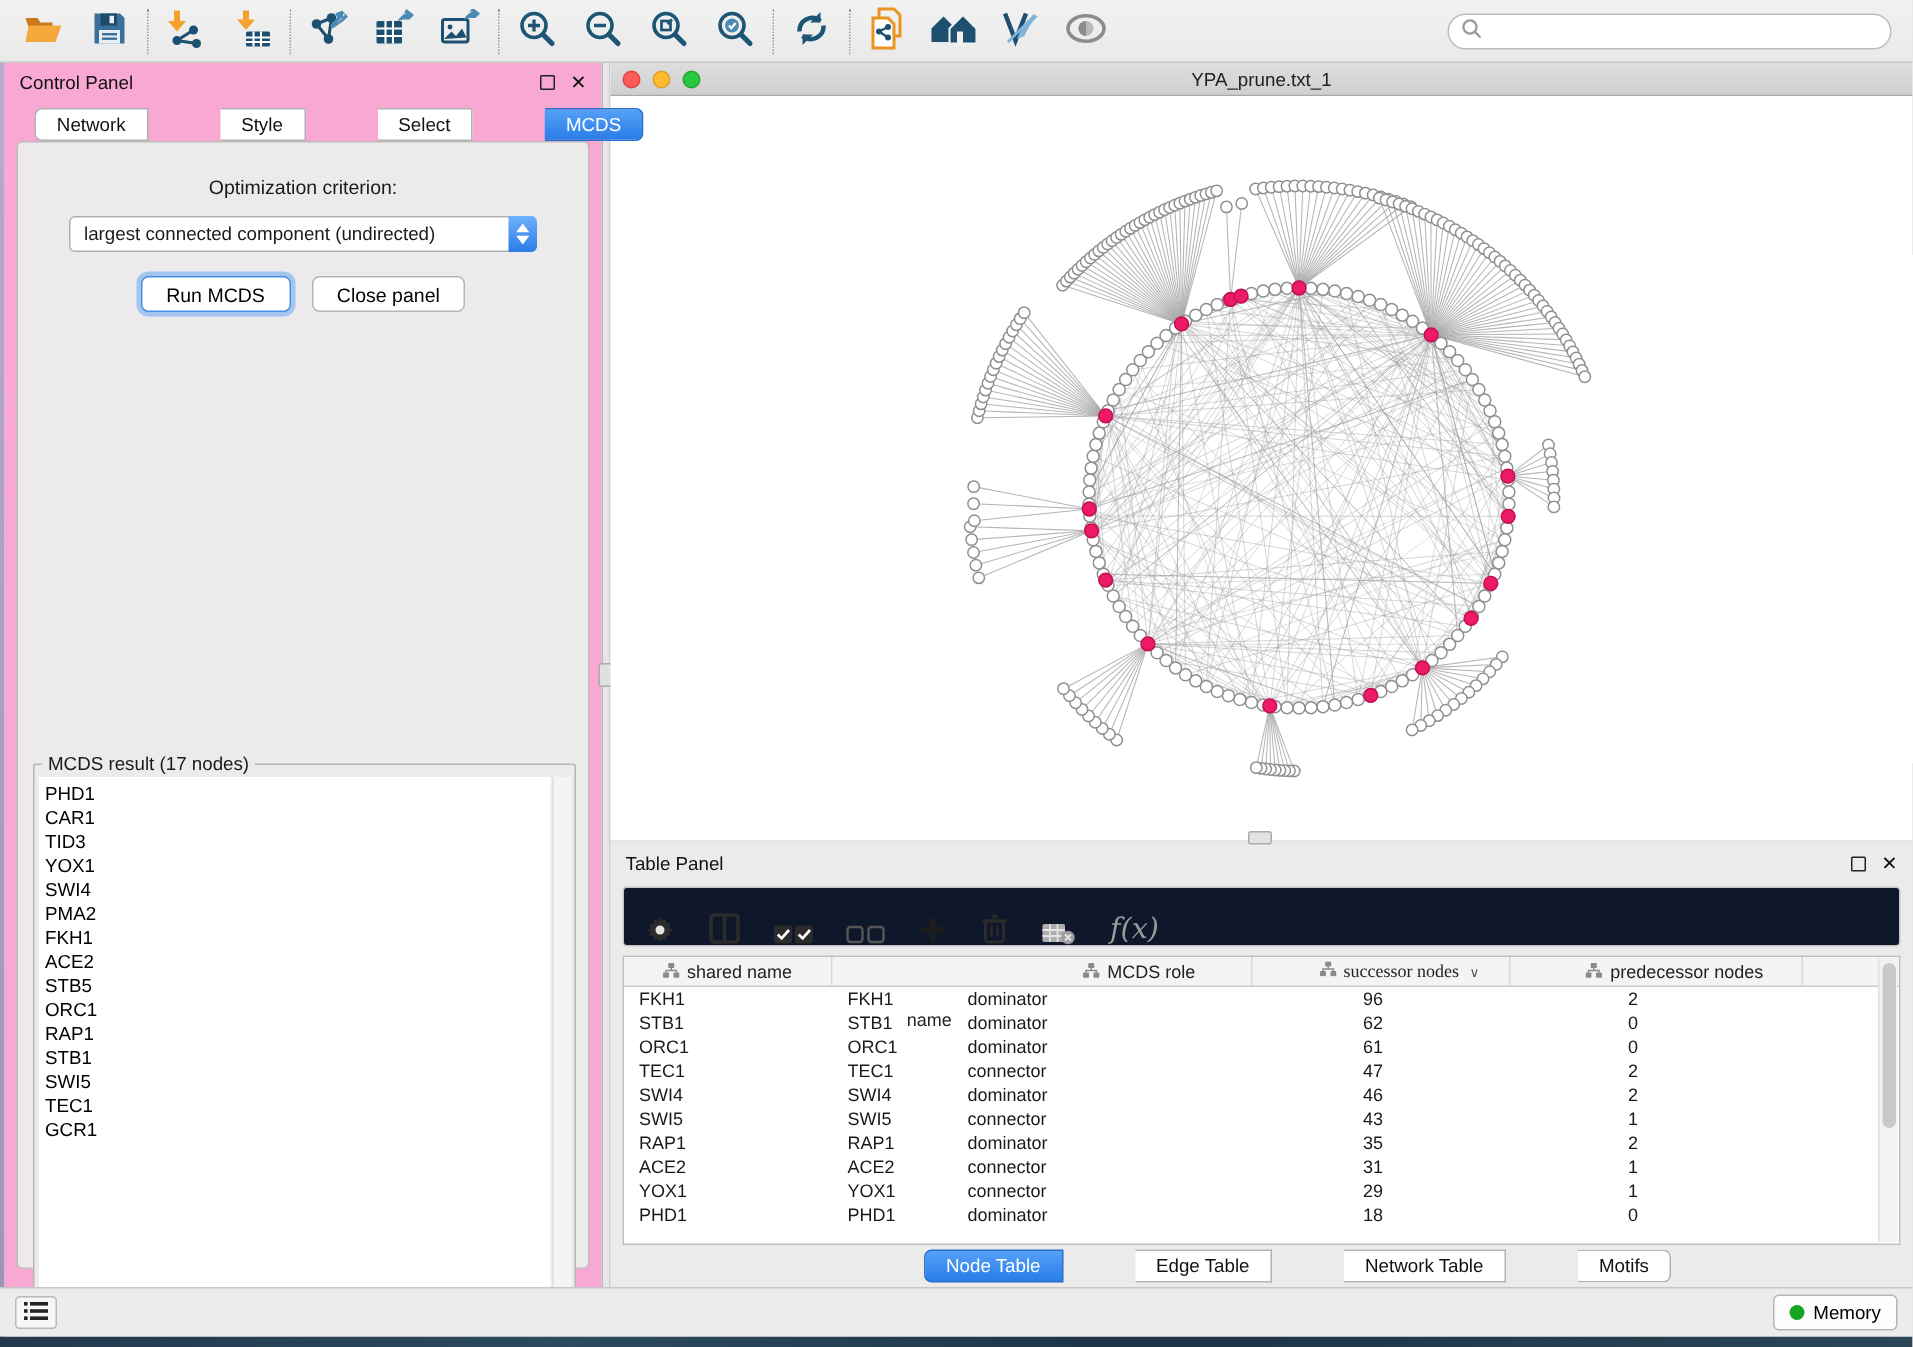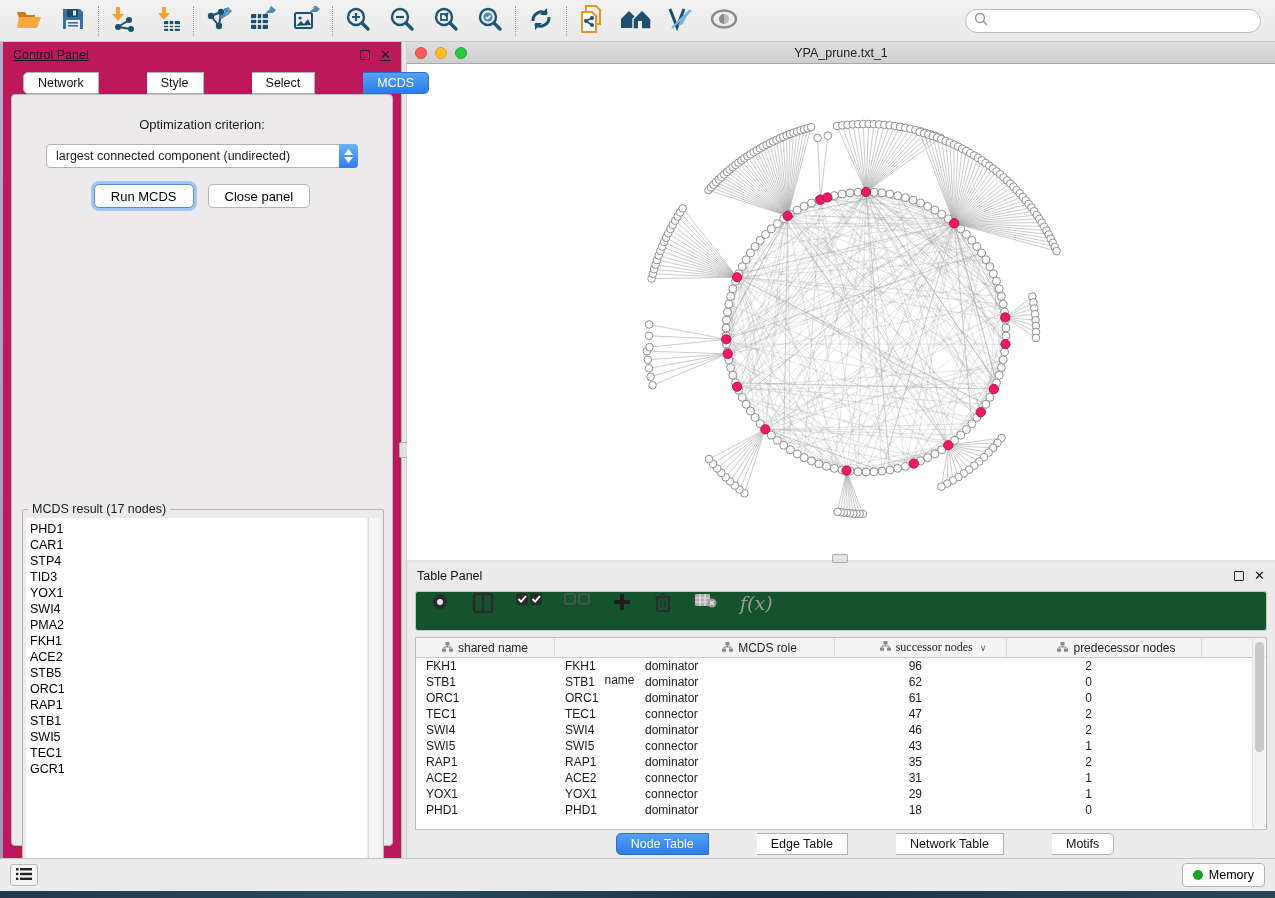--- a/index.html
+++ b/index.html
@@ -13,21 +13,21 @@
   .tb-sep { width:1px; height:30px; margin:0 6px; border-left:1px dotted #9a9a9a; }
   .tb-spacer { flex:1; }
   .searchbox { width:296px; height:24px; background:#fff; border:1px solid #bdbdbd; border-radius:12px; display:flex; align-items:center; padding:0 8px; margin-right:4px; }
   .searchbox input { border:none; outline:none; flex:1; font-size:12px; background:transparent; margin-left:5px; }
 
   
   .left-strip { position:absolute; left:0; top:42px; width:3px; height:851px; background:linear-gradient(#b7aacb,#9f93b8); }
   .bottom-strip { position:absolute; left:0; top:891px; width:1275px; height:7px; background:linear-gradient(90deg,#22384d,#2c4a5e 30%,#1d3347 60%,#2a4657); }
 
   
-  .control-panel { position:absolute; left:3px; top:42px; width:398px; height:816px; background:#be185d;text-decoration:underline; }
+  .control-panel { position:absolute; left:3px; top:42px; width:398px; height:816px; background:#f9a8d4; }
   .panel-header { height:26px; display:flex; align-items:center; padding:0 10px; }
   .panel-title { font-size:12.5px; color:#111; }
   .panel-header .win-btns { margin-left:auto; display:flex; gap:10px; align-items:center; }
   .win-float { width:10px; height:10px; border:1.6px solid #222; border-radius:1px; }
   .win-close { font-size:13px; font-weight:bold; color:#111; line-height:10px; }
 
   .cp-tabs { position:absolute; left:0; top:30px; width:100%; display:flex; justify-content:center; z-index:3; }
   .tab { height:22px; padding:0 14px; background:#fff; border:1px solid #b3b3b3; border-left:none; display:flex; align-items:center; font-size:12.5px; color:#111;margin-left:48px; }
   .tab:first-child { border-left:1px solid #b3b3b3; border-radius:5px 0 0 5px; }
   .tab:last-child { border-radius:0 5px 5px 0; }
@@ -59,21 +59,21 @@
   .traffic { display:flex; gap:8px; }
   .light { width:12px; height:12px; border-radius:50%; }
   .light.red { background:#fc5b57; border:1px solid #e0443e; }
   .light.yellow { background:#fdbc2e; border:1px solid #dfa023; }
   .light.green { background:#2ac840; border:1px solid #22a532; }
   .net-title { position:absolute; left:0; right:0; text-align:center; font-size:12.5px; color:#222; }
   .net-canvas { position:absolute; left:0; top:22px; width:868px; height:496px; }
 
   
   .table-panel { position:absolute; left:407px; top:563px; width:868px; height:295px; background:#ebebeb; }
-  .tp-toolbar { position:absolute; left:8px; top:28px; width:852px; height:40px; background:#14532d; border:1px solid #c6c6c6; border-radius:3px; display:flex; align-items:flex-start; gap:22px; padding:0 14px; }
+  .tp-toolbar { position:absolute; left:8px; top:28px; width:852px; height:40px; background:#0f172a; border:1px solid #c6c6c6; border-radius:3px; display:flex; align-items:flex-end; gap:22px; padding:0 14px; }
   .tp-icon { display:flex; align-items:center; justify-content:center; }
   .fx { font-family:"DejaVu Serif",serif; font-style:italic; font-size:19px; color:#9b9b9b; }
 
   .ntable { position:absolute; left:8px; top:74px; width:852px; height:193px; background:#fff; border:1px solid #bdbdbd; overflow:hidden; }
   .ntable-header { display:flex; height:20px; background:#f4f4f4; border-bottom:1px solid #c9c9c9;gap:25px; }
   .th { display:flex; align-items:center; justify-content:center; gap:5px; font-size:12px; color:#222; border-right:1px solid #d8d8d8; position:relative; }
   .th .sort { font-size:9px; color:#555; margin-left:2px; }
   .tr { display:flex; height:16px; align-items:center; }
   .td { font-size:12px; padding:0 10px; white-space:nowrap; overflow:hidden; }
   .td.num { text-align:right; }
@@ -317,21 +317,20 @@
     </div>
     <div class="btn-row">
       <button class="mac-btn focused">Run MCDS</button>
       <button class="mac-btn">Close panel</button>
     </div>
     <div class="mcds-fieldset">
       <span class="mcds-legend">MCDS result (17 nodes)</span>
       <div class="mcds-list" id="mcds-list">
           <div class="mcds-item">PHD1</div>
           <div class="mcds-item">CAR1</div>
-          <div class="mcds-item">STP4</div>
           <div class="mcds-item">TID3</div>
           <div class="mcds-item">YOX1</div>
           <div class="mcds-item">SWI4</div>
           <div class="mcds-item">PMA2</div>
           <div class="mcds-item">FKH1</div>
           <div class="mcds-item">ACE2</div>
           <div class="mcds-item">STB5</div>
           <div class="mcds-item">ORC1</div>
           <div class="mcds-item">RAP1</div>
           <div class="mcds-item">STB1</div>

